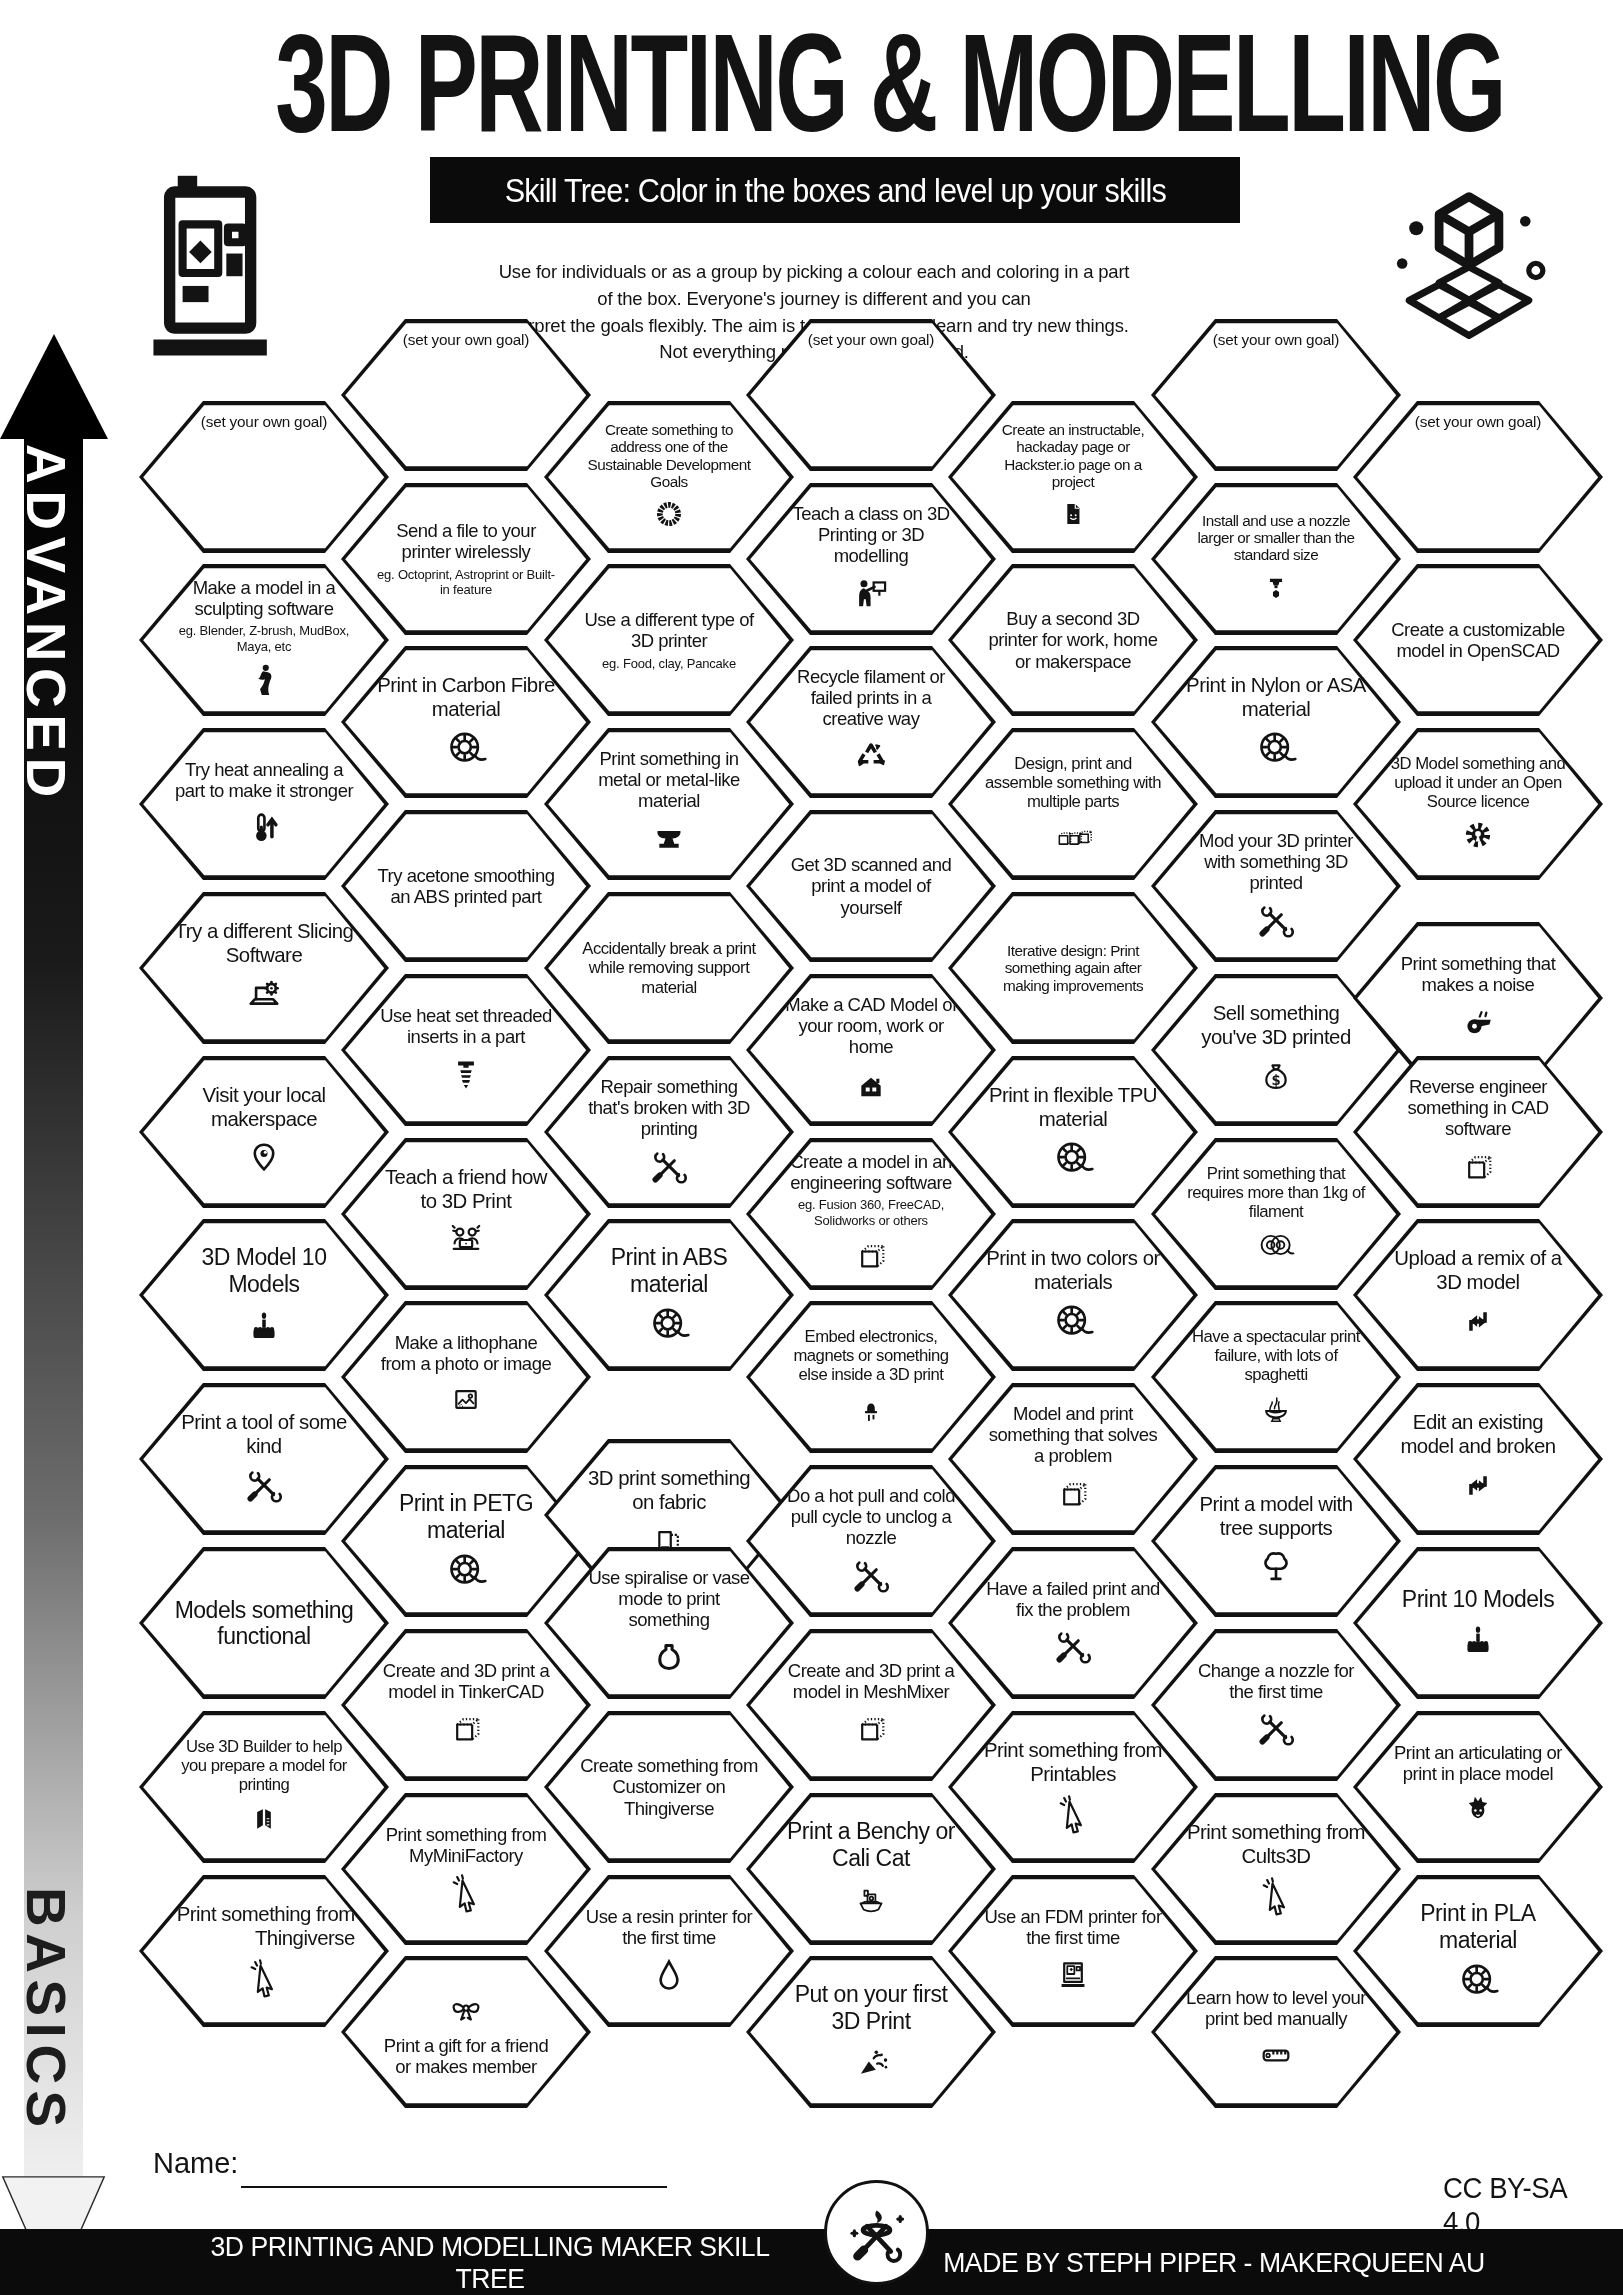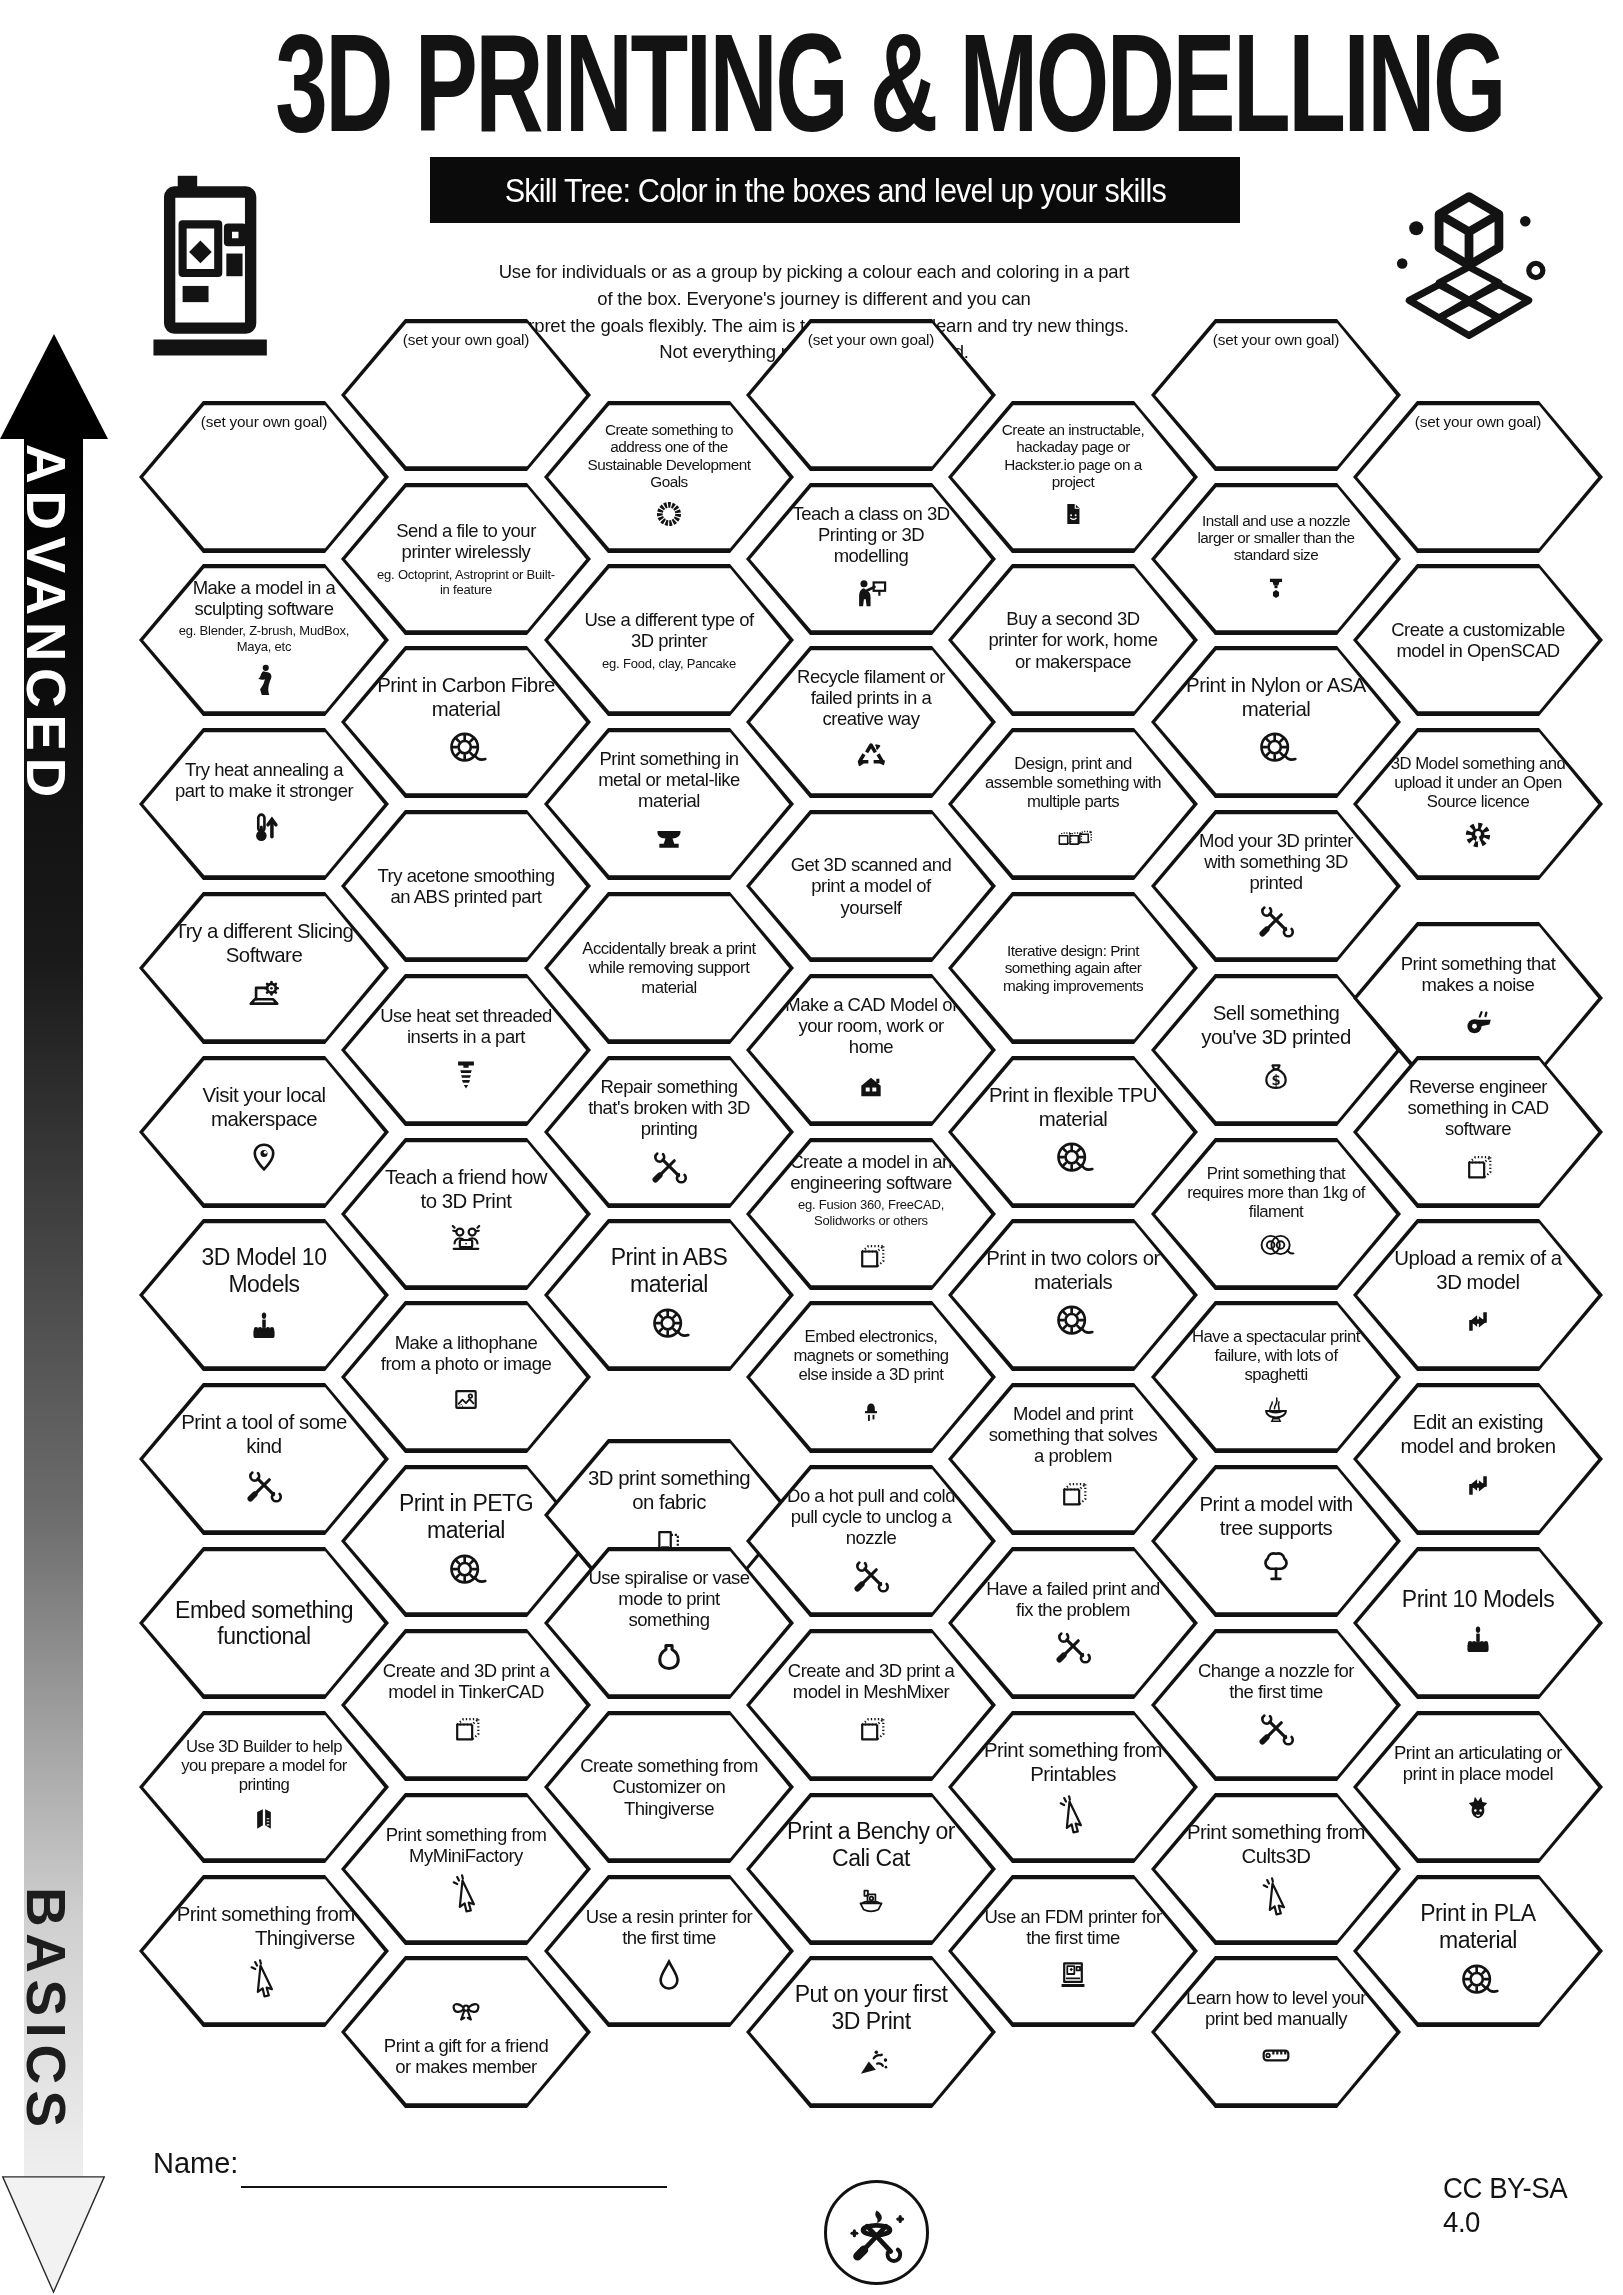--- a/index.html
+++ b/index.html
@@ -501,21 +501,21 @@
       <div class="hex" style="left: 139px; top: 1383px;">
         <div class="hex-inner">
           <div class="hex-title" style="font-size: 20.4px;">Print a tool of some kind</div>
           <svg width="44" height="44" class="cell-icon" viewBox="0 0 96 96">
             <use href="#i-tools"></use>
           </svg>
         </div>
       </div>
       <div class="hex" style="left: 139px; top: 1547px;">
         <div class="hex-inner">
-          <div class="hex-title" style="font-size: 23px;">Embed something functional</div>
+          <div class="hex-title" style="font-size: 23px;">Models something functional</div>
         </div>
       </div>
       <div class="hex" style="left: 139px; top: 1711px;">
         <div class="hex-inner">
           <div class="hex-title" style="font-size: 16.7px;">Use 3D Builder to help you prepare a model for printing</div>
           <svg width="38" height="38" class="cell-icon" viewBox="0 0 82 82">
             <use href="#i-builder"></use>
           </svg>
         </div>
       </div>
@@ -1000,15 +1000,19 @@
 
   <div class="name-row">Name:</div>
   <div class="name-line"></div>
   <div class="license">CC BY-SA 4.0</div>
 
   <div class="logo-circle">
     <svg width="79" height="79" viewBox="0 0 170 170">
         <use href="#i-makerlogo"></use>
       </svg>
   </div>
+  <div class="footer">
+    <div class="f-left">3D PRINTING AND MODELLING MAKER SKILL TREE</div>
+    <div class="f-right">MADE BY STEPH PIPER  -  MAKERQUEEN AU</div>
+  </div>
 
 </div>
 
 
 </body></html>

